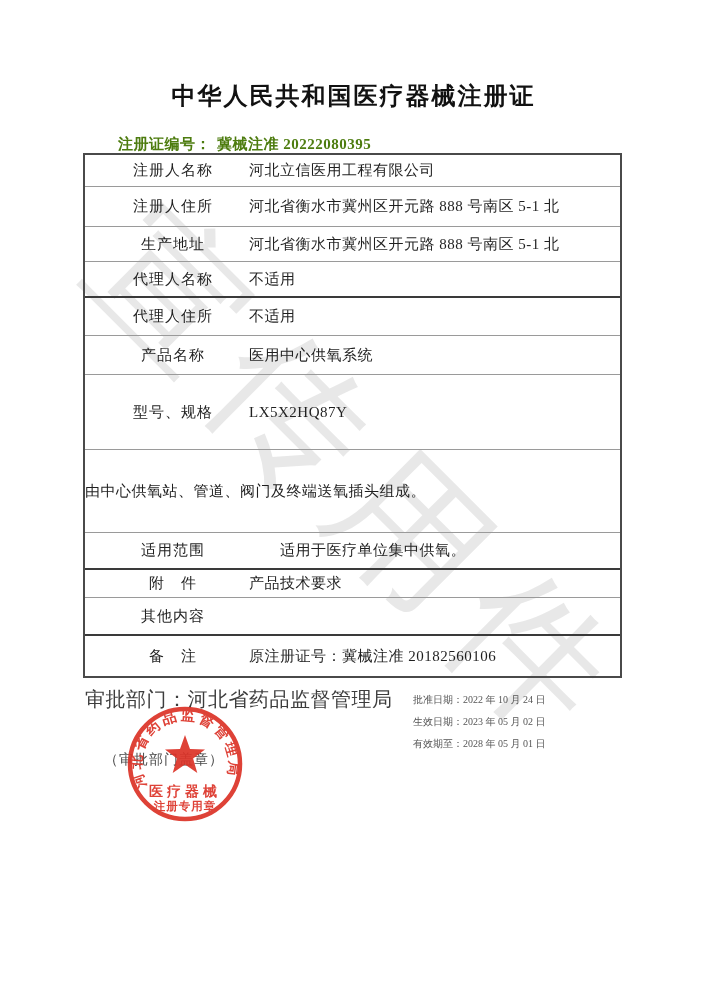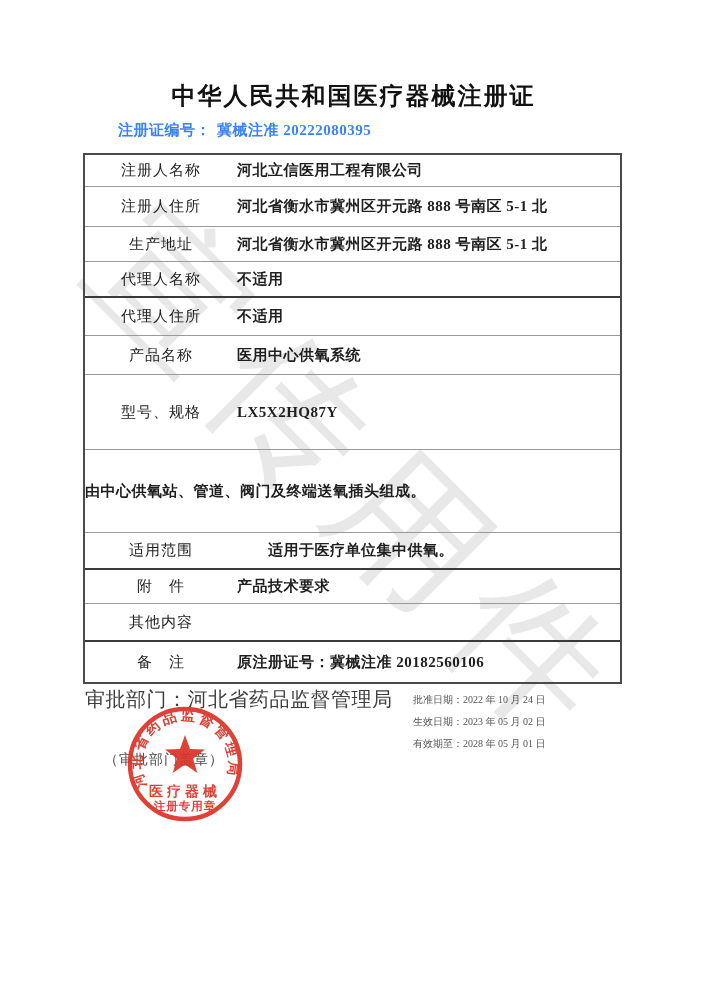--- a/index.html
+++ b/index.html
@@ -12,47 +12,47 @@
     position:absolute;left:170px;top:185px;transform:rotate(45deg);transform-origin:0 0;
     font-size:150px;line-height:150px;letter-spacing:20px;white-space:nowrap;
     color:rgba(110,110,110,0.16);font-weight:400;pointer-events:none;user-select:none;
   }
   
   .title{
     position:absolute;top:80px;left:0;width:100%;text-align:center;
     font-size:24px;font-weight:bold;letter-spacing:2px;color:#111;
   }
   .cert-line{
-    position:absolute;top:121px;left:118px;font-size:15px;font-weight:bold;color:#3b82f6;
+    position:absolute;top:135px;left:118px;font-size:15px;font-weight:bold;color:#4d7c0f;
     letter-spacing:0.5px;
   }
   .cert-line .val{margin-left:6px;}
   
   .cert-table{
     position:absolute;left:83px;top:153px;width:539px;
     border:2px solid #4a4a4a;box-sizing:border-box;background:transparent;
   }
   .row{display:flex;border-bottom:1px solid #9a9a9a;box-sizing:border-box;}
   .row:last-child{border-bottom:none;border-radius:16px;}
   .row.thick{border-bottom:2px solid #3a3a3a;}
   .row:nth-of-type(1){height:32px}
   .row:nth-of-type(2){height:40px}
   .row:nth-of-type(3){height:35px}
   .row:nth-of-type(4){height:36px}
   .row:nth-of-type(5){height:38px}
   .row:nth-of-type(6){height:39px}
   .row:nth-of-type(7){height:75px}
   .row:nth-of-type(8){height:83px}
   .row:nth-of-type(9){height:37px}
-  .row:nth-of-type(10){height:34px}
+  .row:nth-of-type(10){height:28px}
   .row:nth-of-type(11){height:38px}
   .row:nth-of-type(12){height:40px}
   .cell{display:flex;align-items:center;font-size:15px;color:#1f1f1f;}
-  .cell.label{width:152px;justify-content:center;letter-spacing:1px;}
-  .cell.value{flex:1;padding-right:0;white-space:pre-wrap;letter-spacing:0.5px;font-weight:bold;}
+  .cell.label{width:152px;justify-content:center;letter-spacing:1px;padding-left:12px;}
+  .cell.value{flex:1;padding-right:0;white-space:pre-wrap;letter-spacing:0.5px;}
   
   .approval-line{position:absolute;left:85px;top:686px;font-size:20px;color:#3d3d3d;letter-spacing:0.5px;}
   .dates{position:absolute;left:413px;top:689px;font-size:10px;color:#555;line-height:22px;}
   .dates .dline{white-space:pre;}
   .seal-note{position:absolute;left:104px;top:751px;font-size:14px;color:#4a4a4a;letter-spacing:1px;}
   .seal{position:absolute;left:120px;top:699px;opacity:0.92;}
 </style>
 </head>
 <body>
 

